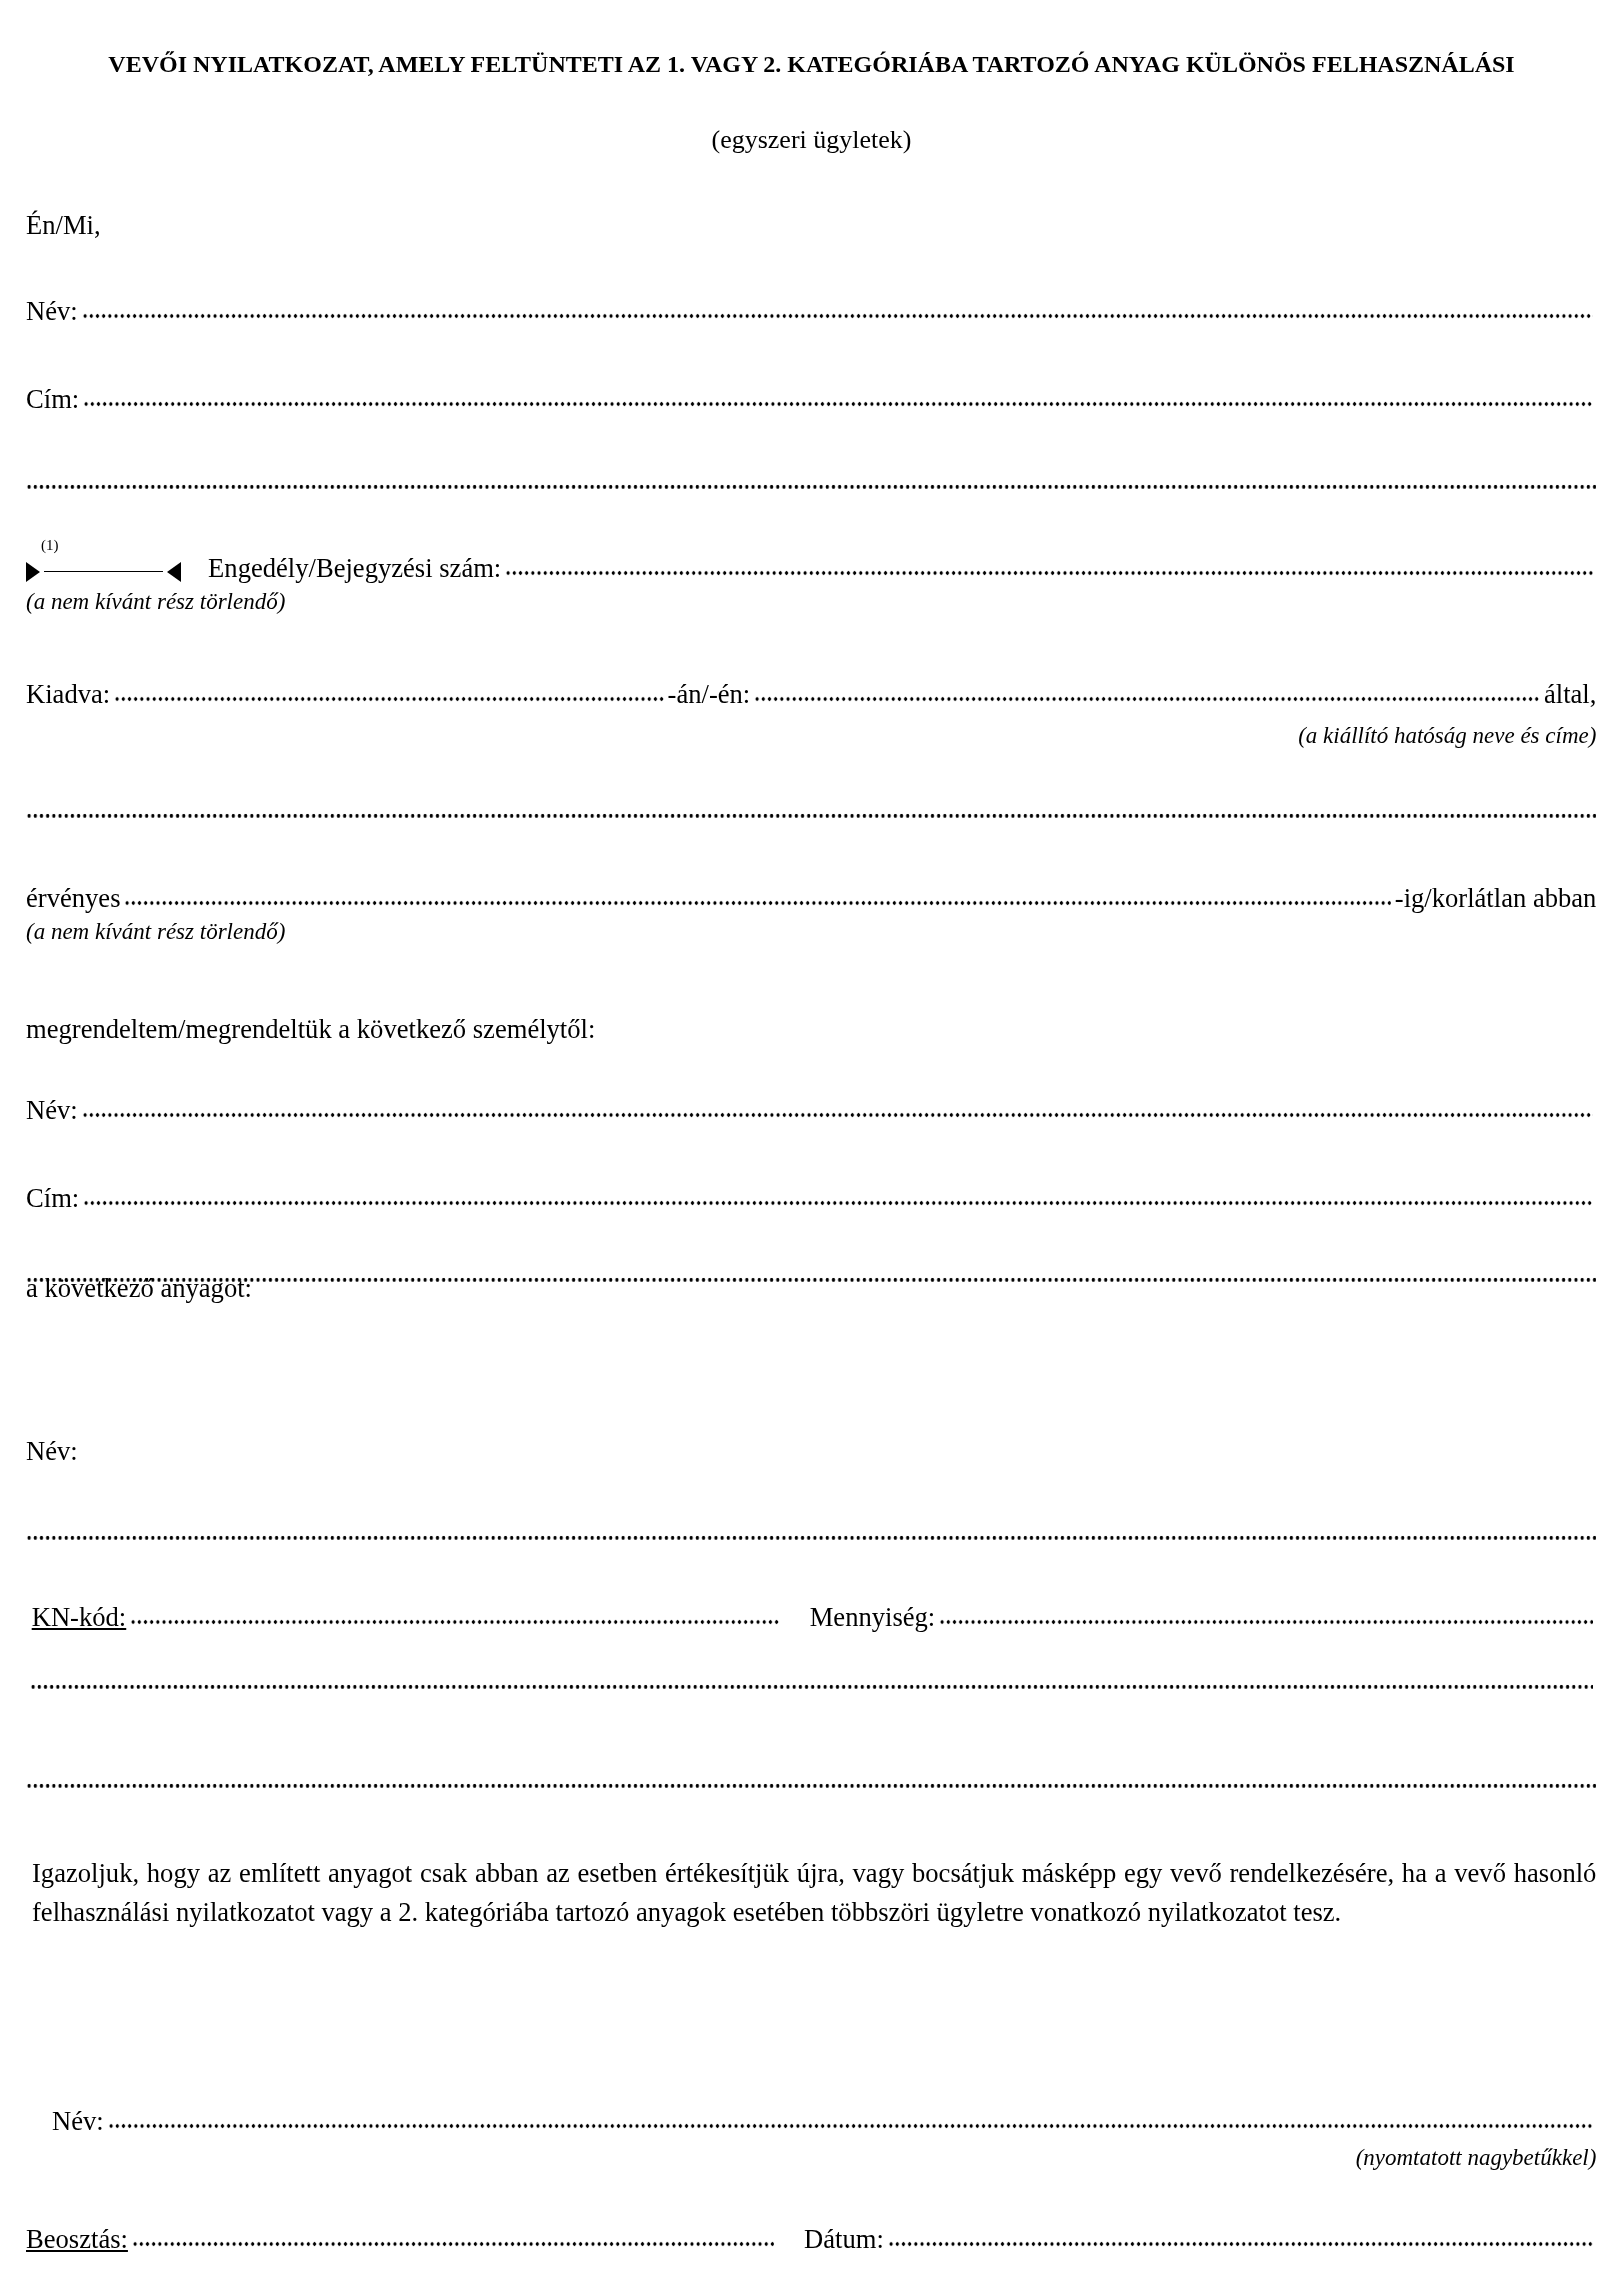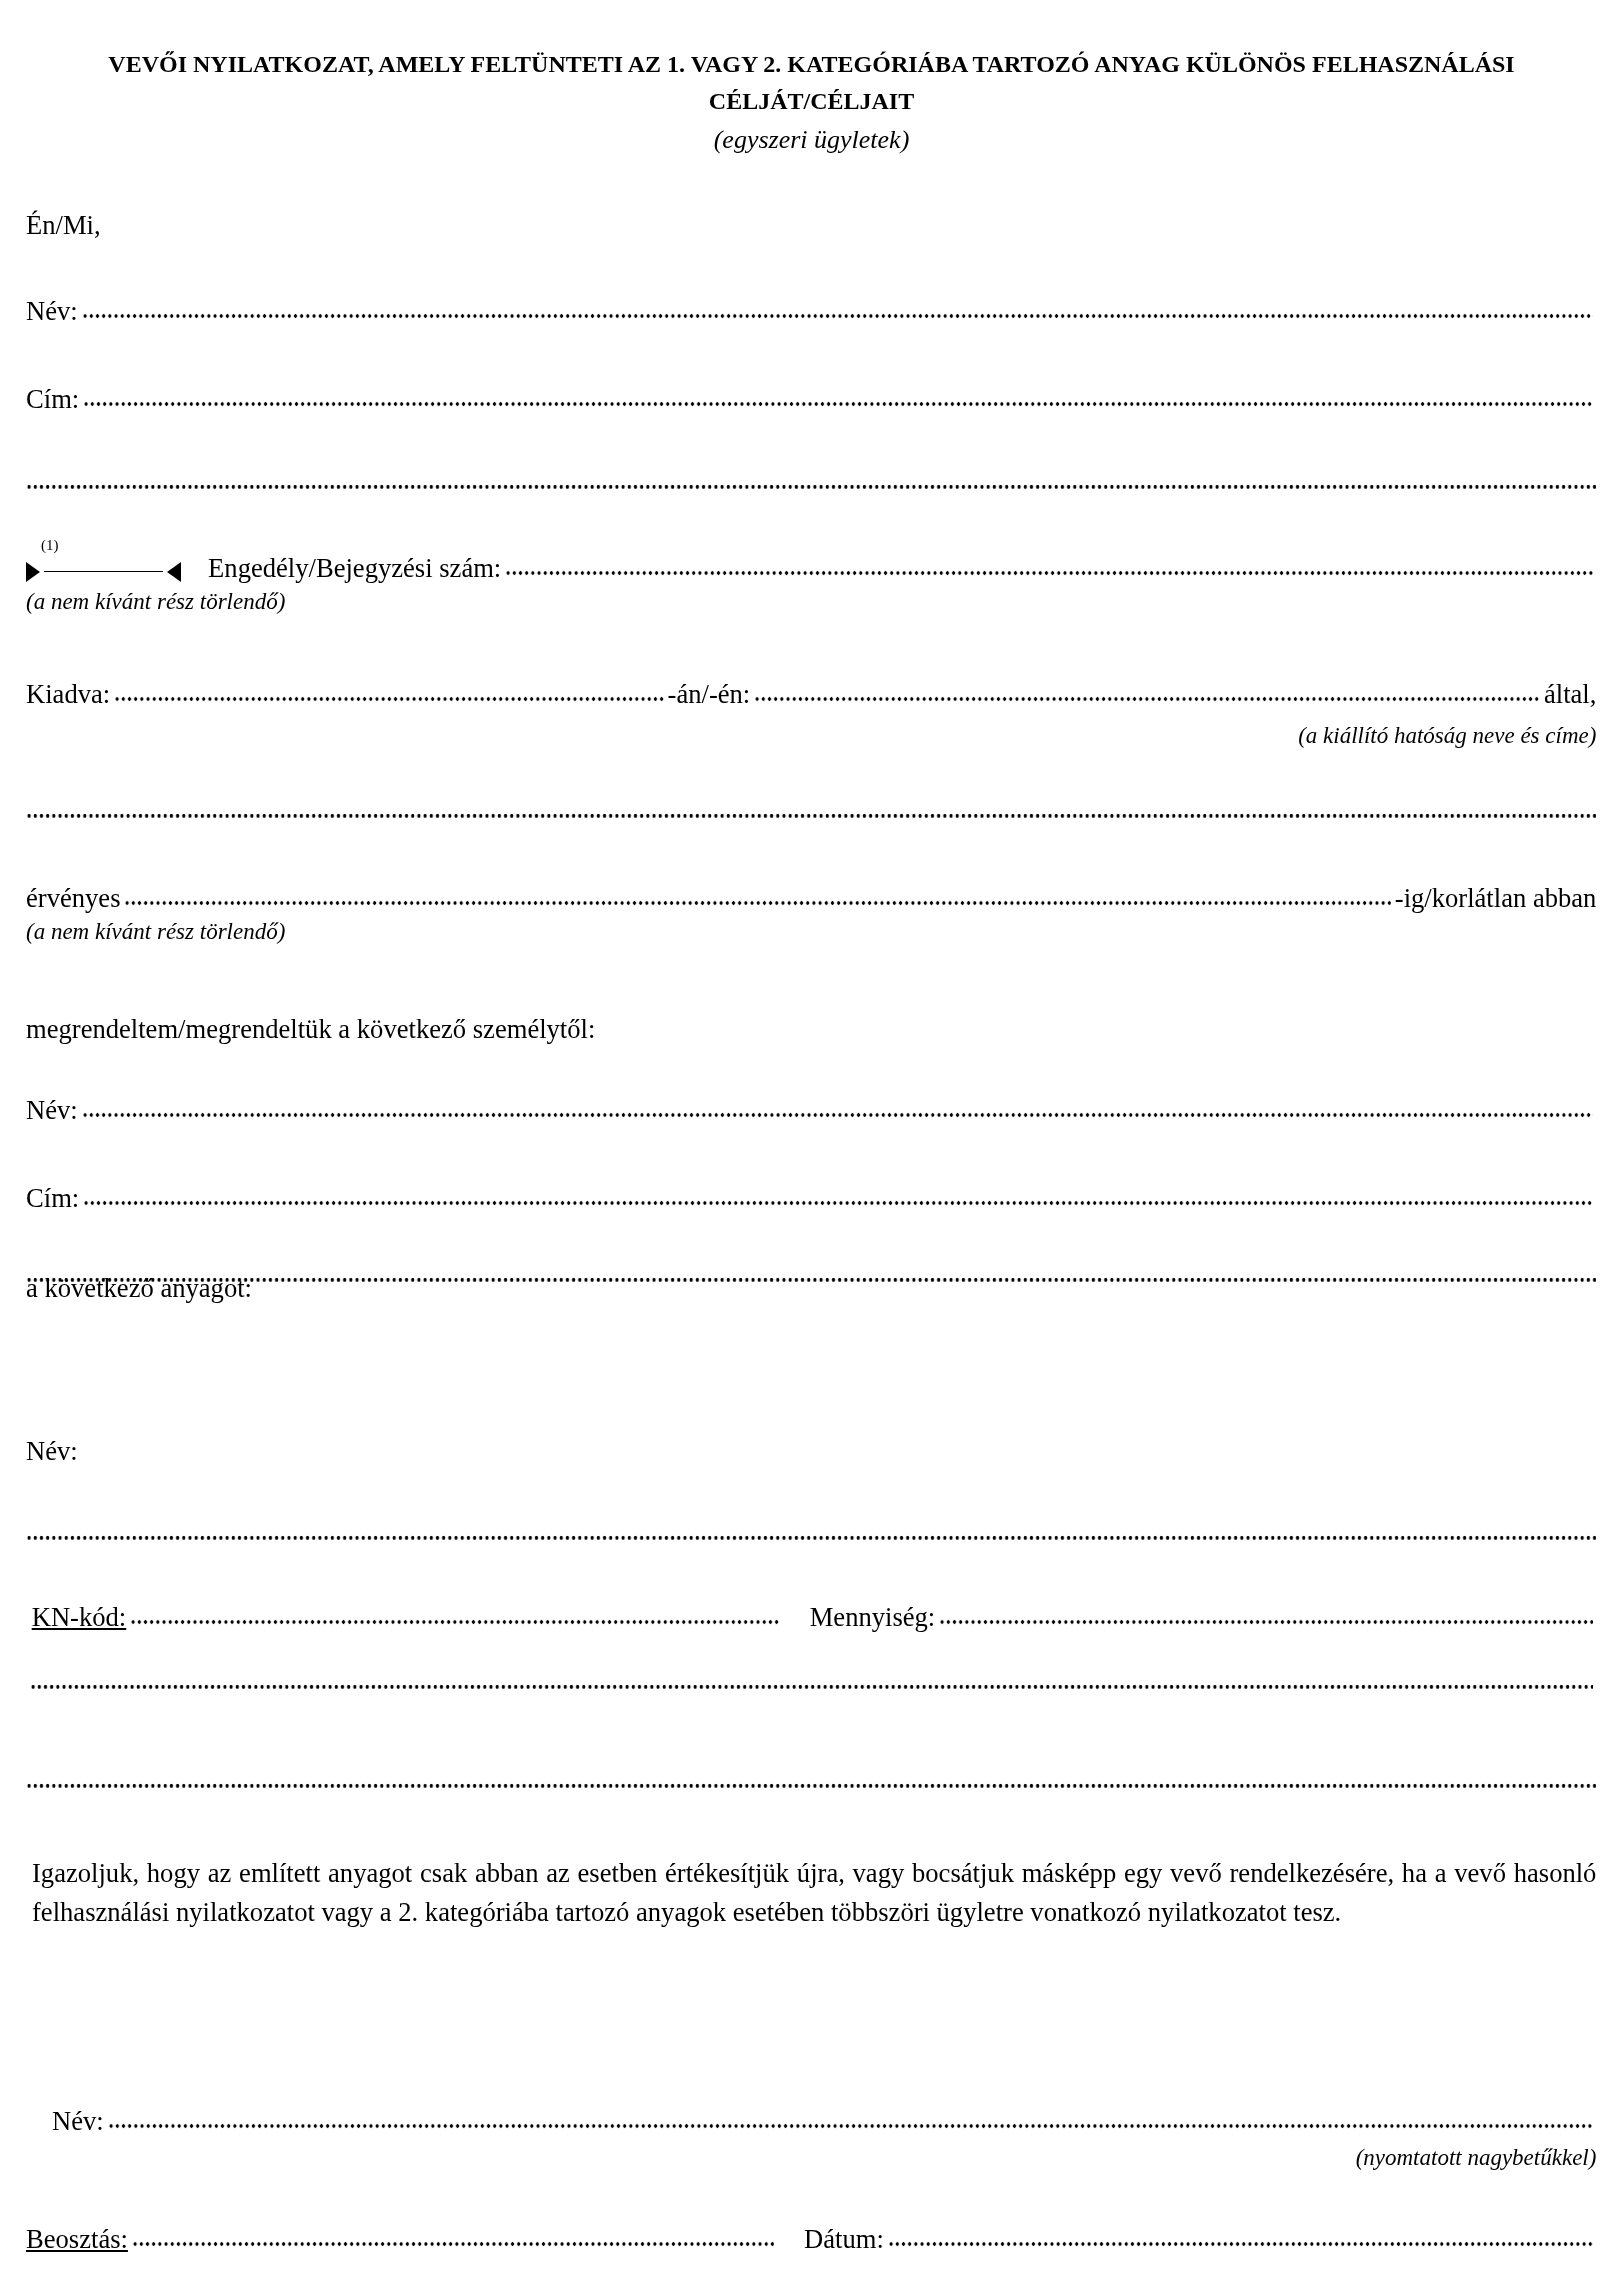--- a/index.html
+++ b/index.html
@@ -54,21 +54,20 @@
     font-size: 24px;
     line-height: 37px;
     white-space: nowrap;
   }
   .subtitle {
     position: absolute;
     top: 124px;
     left: 0;
     right: 0;
     text-align: center;
-    font-style: italic;
     font-size: 26px;
     line-height: 31px;
   }
   .note { font-style: italic; font-size: 23px; }
   .note-row { line-height: 28.5px; text-align: right; }
   .right-note { justify-content: flex-end; }
   .para {
     position: absolute;
     left: 32px;
     right: 26.6px;
@@ -113,21 +112,20 @@
     font-size: 15px;
     line-height: 15px;
     font-style: normal;
   }
 </style>
 </head>
 <body>
 
 <div class="title-block">
   <div>VEVŐI NYILATKOZAT, AMELY FELTÜNTETI AZ 1. VAGY 2. KATEGÓRIÁBA TARTOZÓ ANYAG KÜLÖNÖS FELHASZNÁLÁSI</div>
-  <div>CÉLJÁT/CÉLJAIT</div>
 </div>
 <div class="subtitle">(egyszeri ügyletek)</div>
 
 <div class="row" style="top:209px">
   <span class="lbl">Én/Mi,</span>
 </div>
 
 <div class="row" style="top:295px">
   <span class="lbl">Név:</span>
   <span class="dots"></span>

